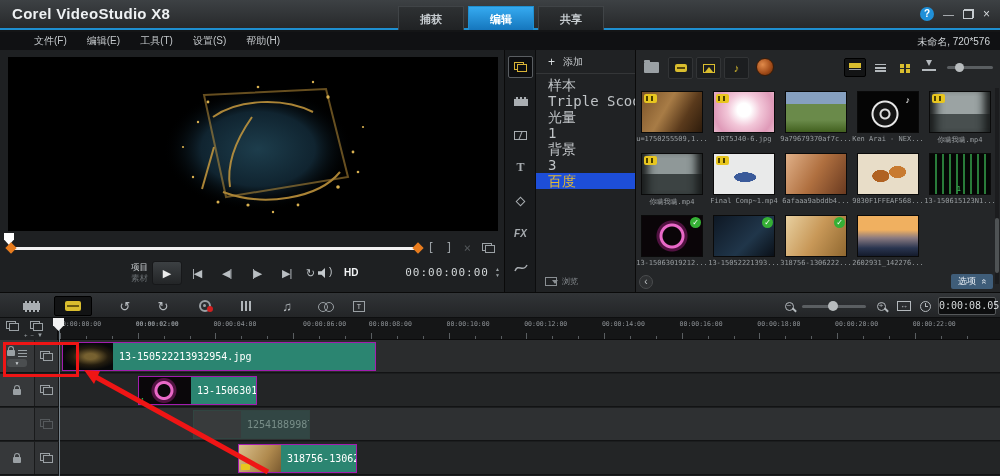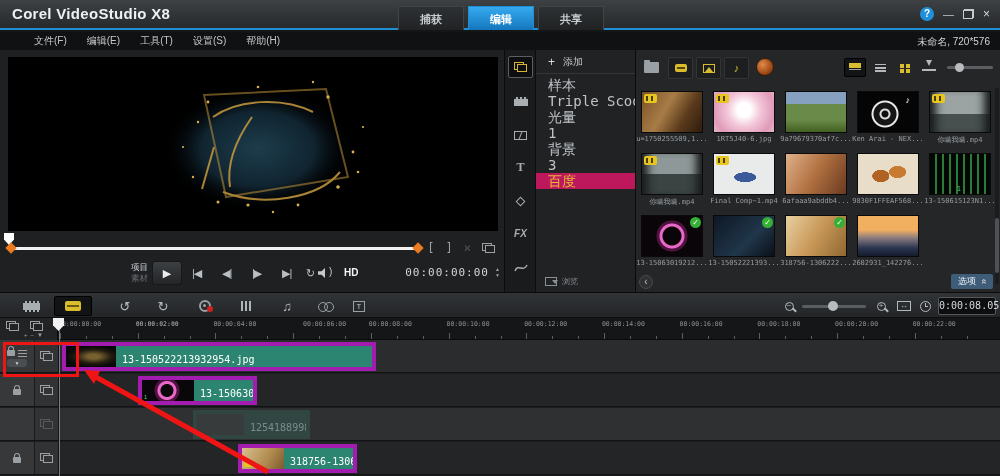--- a/index.html
+++ b/index.html
@@ -76,21 +76,21 @@
 .ic-diamond{width:7px;height:7px;border:1px solid currentColor;transform:rotate(45deg)}
 .glyph-T{font-size:12px;font-weight:bold;font-family:"Liberation Serif","DejaVu Serif",serif}
 .glyph-FX{font-size:10px;font-weight:bold;font-style:italic}
 .lib-list{position:absolute;left:31px;top:0;right:0;bottom:0}
 .lib-add{height:24px;display:flex;align-items:center;padding-left:12px;gap:8px;color:#c2c6c9;font-size:10px;
   border-bottom:1px solid #343638;cursor:pointer}
 .lib-add .plus{font-size:12px;color:#dadee1}
 #lib-items{padding-top:3px}
 .lib-item{height:16px;line-height:16px;padding-left:12px;font-size:14px;
   font-family:"DejaVu Sans Mono",monospace;color:#c0c4c7;white-space:nowrap;overflow:hidden;cursor:pointer}
-.lib-item.selected{background:#be185d;color:#e3ba33}
+.lib-item.selected{background:#1d4ed8;color:#e3ba33}
 .lib-bottom{position:absolute;bottom:5px;left:9px;display:flex;gap:5px;align-items:center;color:#8a8f93;font-size:8px;cursor:pointer}
 .ic-screen-dl{position:relative;width:12px;height:9px;border:1px solid #8a8f93}
 .ic-screen-dl::after{content:"";position:absolute;right:-2px;bottom:-2px;border:3px solid transparent;border-top:4px solid #8a8f93}
 
 
 .media-panel{position:absolute;left:635px;top:50px;width:365px;height:242px;background:#242628;border-left:1px solid #0a0a0a}
 .media-toolbar{position:absolute;left:0;top:0;width:365px;height:38px}
 .ic-folder{width:15px;height:11px;background:#9aa0a4;border-radius:1px;position:relative}
 .ic-folder::before{content:"";position:absolute;top:-2px;left:0;width:6px;height:2px;background:#9aa0a4;border-radius:1px 1px 0 0}
 .mt-btn{position:absolute;top:7px;width:25px;height:22px;background:#1c1e20;border:1px solid #323436;border-radius:2px;
@@ -198,21 +198,21 @@
 .th2 .ic-frames::after{background:#313335}
 .dim{opacity:.35}
 .hdr-icons{display:flex;gap:3px;align-items:center}
 .ic-lock{position:relative;width:8px;height:6px;background:#9aa0a4;border-radius:1px;margin-top:4px}
 .ic-lock::before{content:"";position:absolute;left:1px;top:-4px;width:4px;height:3px;border:1px solid #9aa0a4;
   border-bottom:none;border-radius:3px 3px 0 0}
 .ic-lines{width:9px;height:7px;margin-top:4px;background:repeating-linear-gradient(to bottom,#9aa0a4 0 1px,transparent 1px 3px)}
 .vis-pill{width:20px;height:8px;background:#4b4e50;border-radius:3px;color:#cdd1d4;font-size:5px;
   line-height:8px;text-align:center;cursor:pointer}
 #clips{position:absolute;left:0;top:0;width:1000px;height:136px}
-.clip{position:absolute;height:29px;display:flex;overflow:hidden;cursor:pointer;border:4px solid #a21caf}
+.clip{position:absolute;height:29px;display:flex;overflow:hidden;cursor:pointer;border:1px solid #a21caf}
 .clip-thumb{flex:none;height:100%}
 .clip-body{flex:1;background:#2b8571;color:#fff;font-size:10px;font-family:"DejaVu Sans Mono",monospace;
   line-height:27px;padding-left:6px;white-space:nowrap;overflow:hidden}
 .ct1{background:radial-gradient(ellipse at 55% 50%,rgba(210,170,80,.55) 0 15%,rgba(120,90,30,.25) 45%,transparent 70%),#07080a}
 .ct2{position:relative;background:radial-gradient(circle at 48% 50%,transparent 0 6px,rgba(245,110,210,.95) 7px 9px,rgba(150,30,120,.5) 10px 12px,transparent 13px),#0a070a}
 .ct2::after{content:"1";position:absolute;left:2px;bottom:1px;color:#3adf66;font-size:6px}
 .ct4{position:relative;background:linear-gradient(120deg,#d9c08c,#b08a4e 60%,#7a5a30)}
 .ct4::after{content:"";position:absolute;left:2px;bottom:2px;width:9px;height:6px;background:#e8c61f;border-radius:1px}
 .ctg{background:rgba(150,160,155,.1)}
 .clip.ghost{border-color:rgba(60,130,110,.25)}

